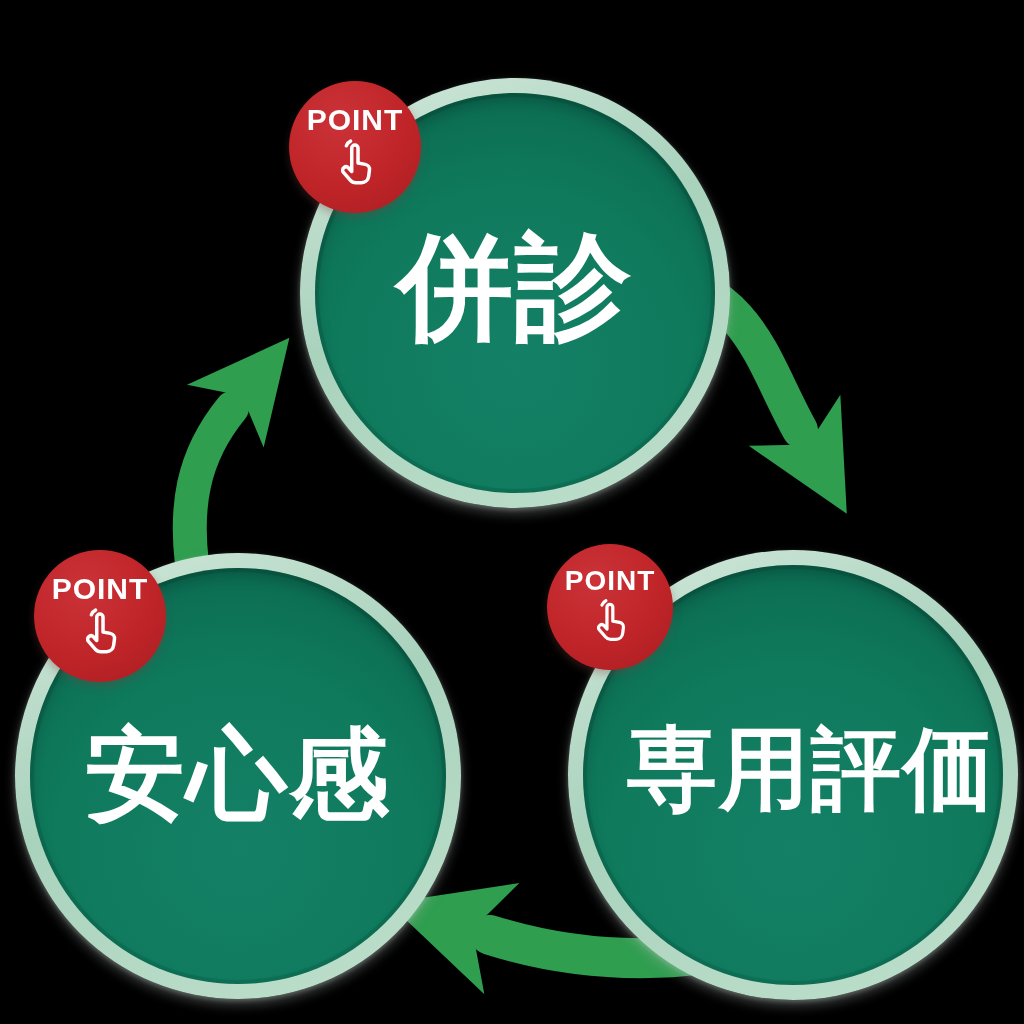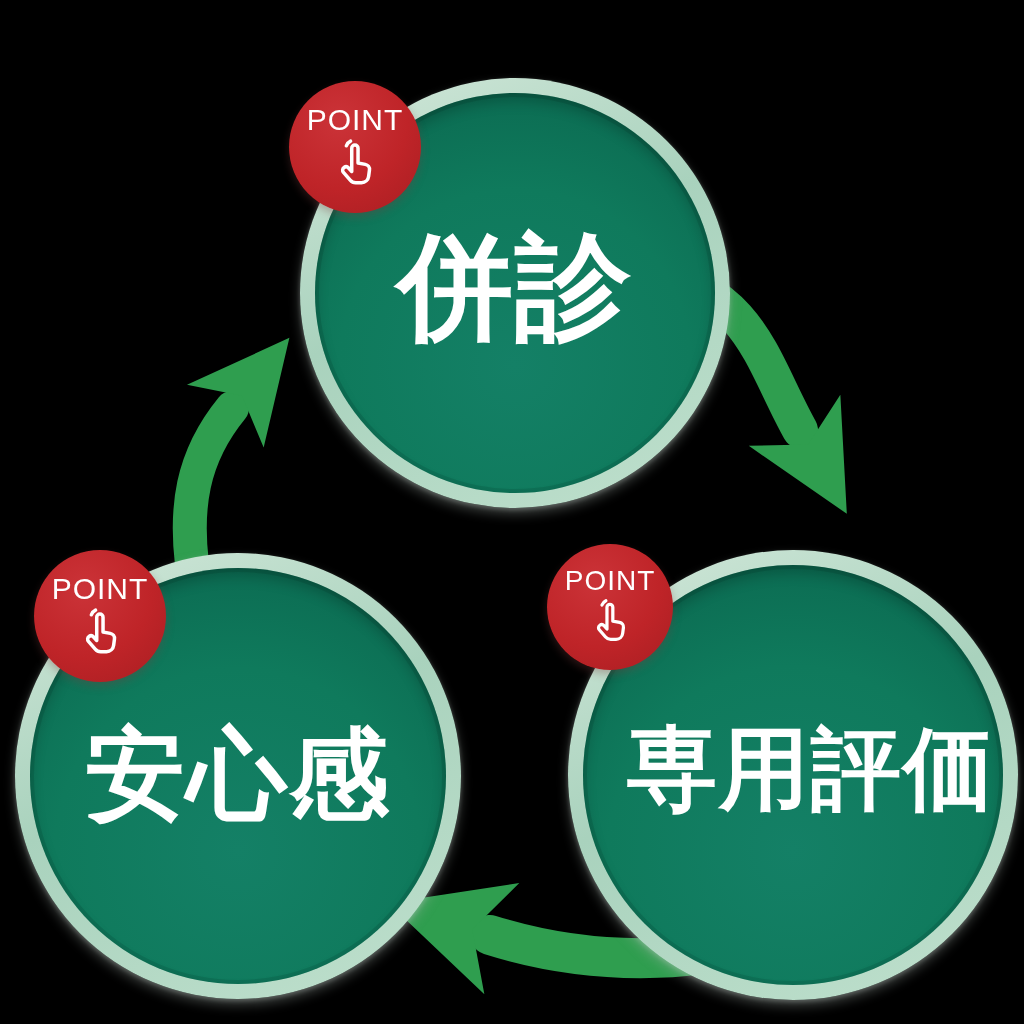--- a/index.html
+++ b/index.html
@@ -56,21 +56,21 @@
   .badge{
     position:absolute;
     border-radius:50%;
     z-index:3;
     background:radial-gradient(circle at 38% 30%,#cb3338 0%,#bf2428 55%,#a81e22 100%);
     box-shadow:0 4px 8px rgba(120,60,60,.35);
     display:flex;flex-direction:column;align-items:center;
     color:#fff;
   }
   .badge-label{
-    font-weight:400;
+    font-weight:700;
     letter-spacing:1px;
     line-height:1;
   }
   .badge-top  {left:289px;top:81px; width:132px;height:132px;}
   .badge-left {left:34px; top:550px;width:132px;height:132px;}
   .badge-right{left:547px;top:544px;width:126px;height:126px;}
   .badge-top   .badge-label{font-size:30px;margin-top:24px;}
   .badge-left  .badge-label{font-size:30px;margin-top:24px;}
   .badge-right .badge-label{font-size:28px;margin-top:23px;}
   .hand-icon{margin-top:1px;}

